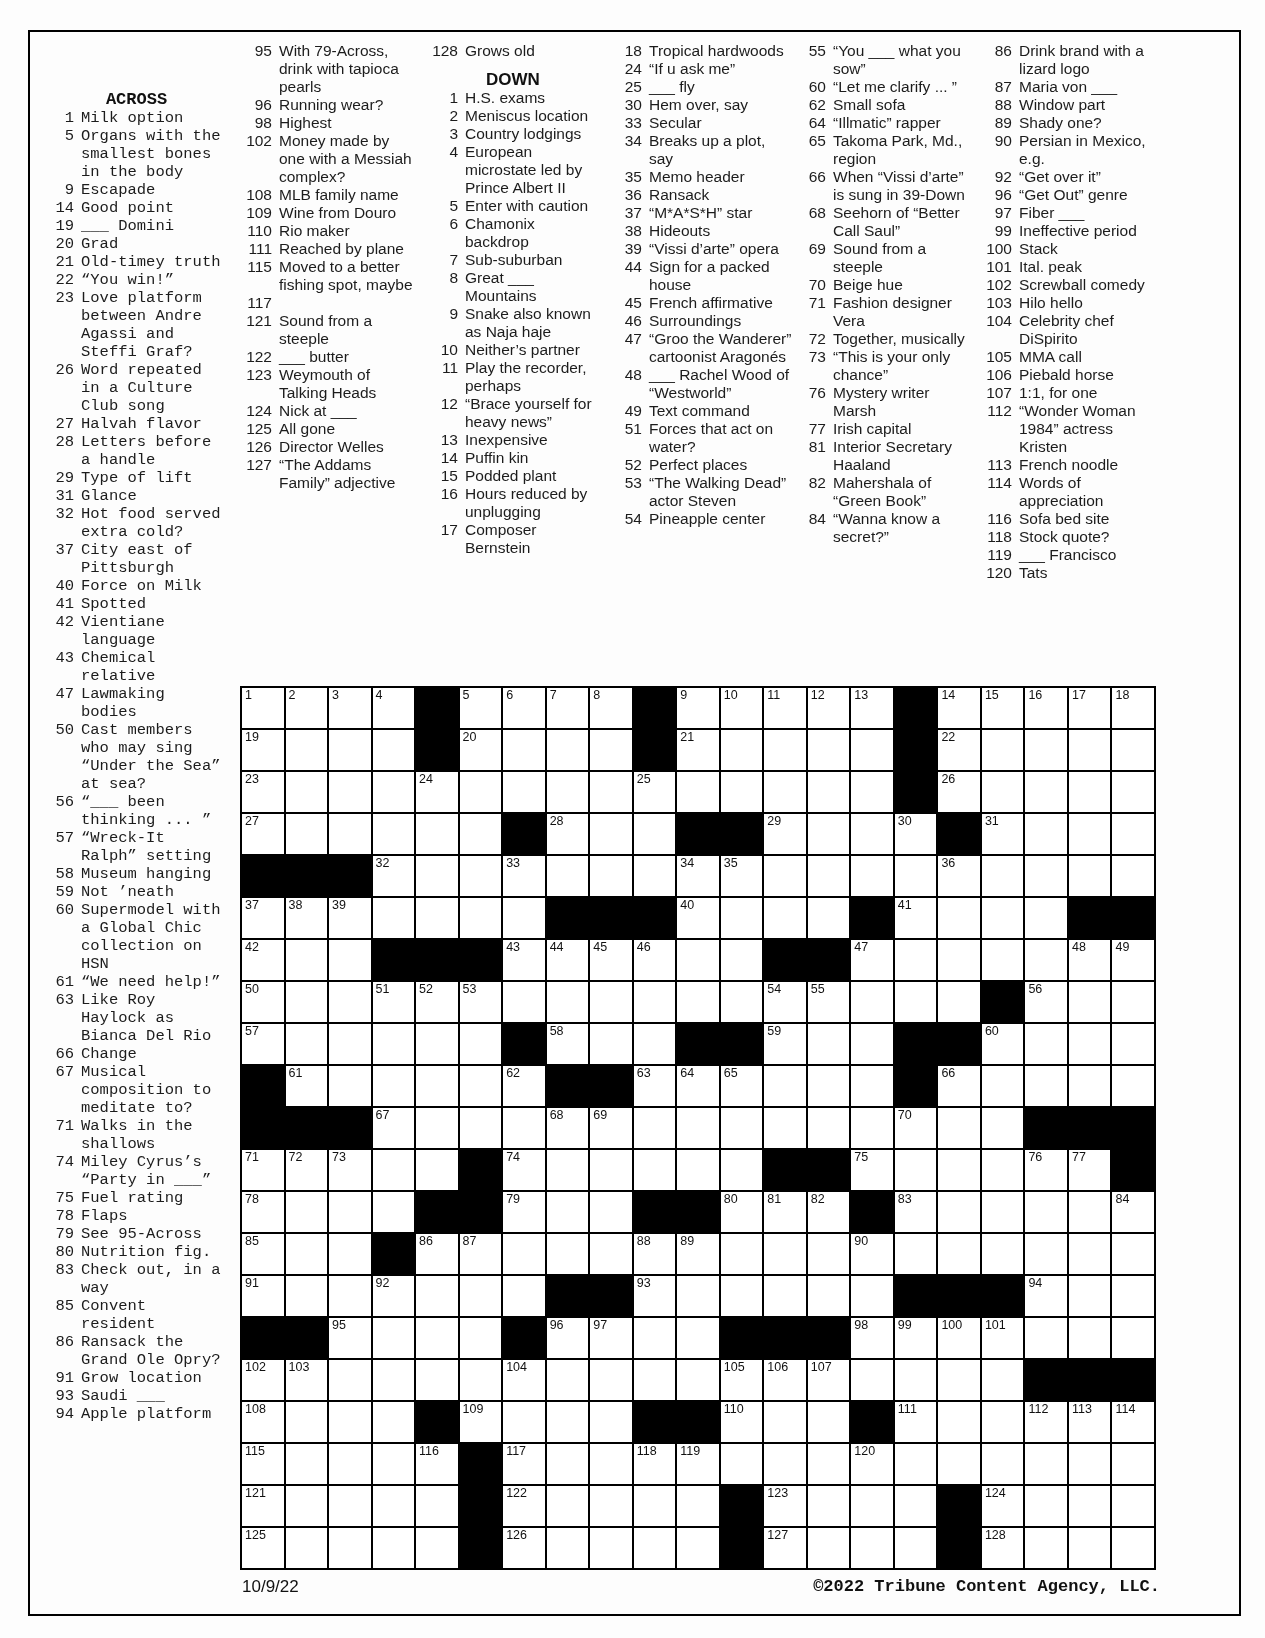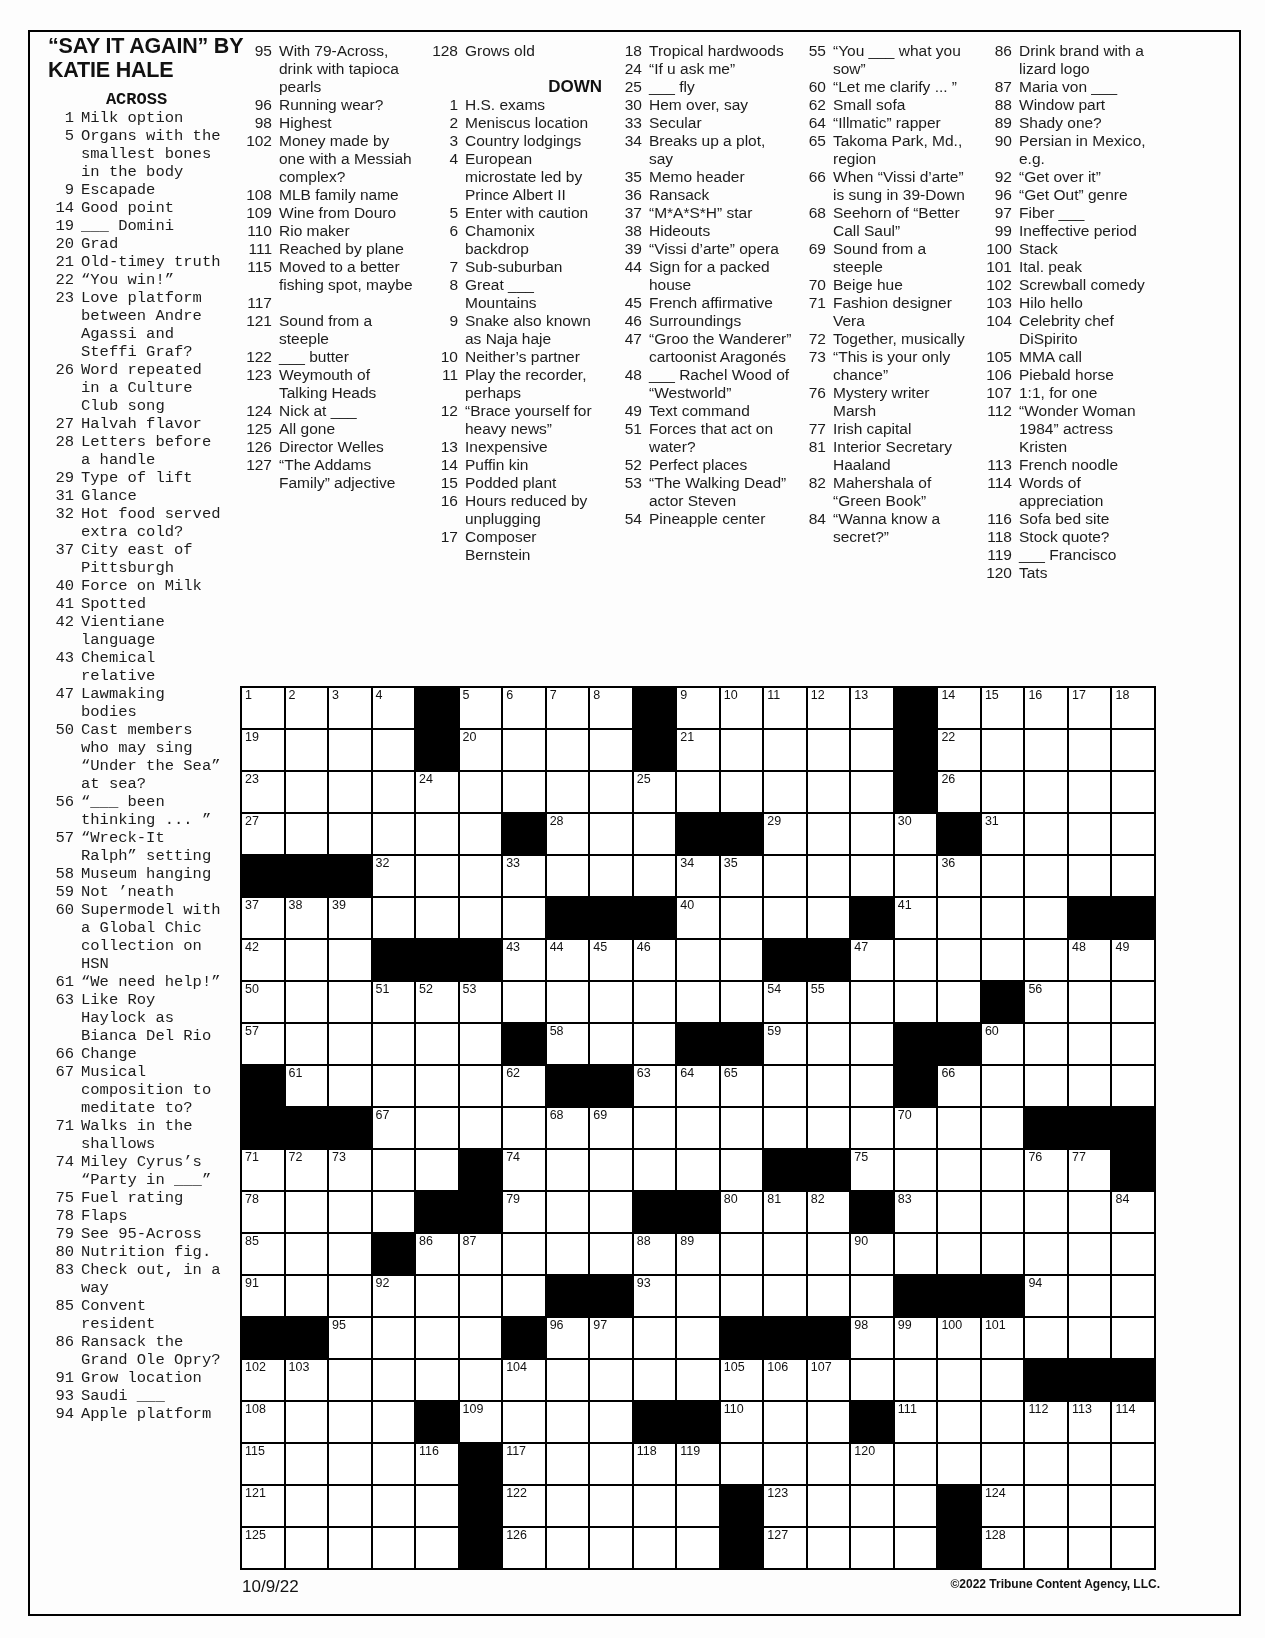--- a/index.html
+++ b/index.html
@@ -4,45 +4,41 @@
 <style>
   html,body{margin:0;padding:0;background:#e8e8e8;}
   .page{position:relative;width:1265px;height:1638px;background:#fdfdfd;
         font-family:"Liberation Sans",sans-serif;color:#1c1c1c;overflow:hidden;}
   .border-box{position:absolute;left:28px;top:30px;width:1209px;height:1582px;
         border:2px solid #000;pointer-events:none;}
   .title{position:absolute;left:48px;top:34px;font-weight:bold;font-size:21.5px;
         line-height:24px;letter-spacing:-0.2px;color:#111;}
   .col{position:absolute;font-size:15.5px;line-height:18px;}
   .col-header{font-weight:bold;text-align:center;font-size:17px;color:#111;}
-  .col-header:not(:first-child){margin-top:18px;text-align:right;}
+  .col-header:not(:first-child){margin-top:11px;}
   .clue-row{display:flex;}
   .cnum{flex:none;width:34px;text-align:right;}
   .col.first .cnum{width:26px;}
   .ctext{flex:1;margin-left:7px;}
   .grid{position:absolute;left:240px;top:686px;width:916px;height:884px;
         box-sizing:border-box;border:2.5px solid #000;background:#000;
         display:grid;grid-template-columns:repeat(21,1fr);grid-auto-rows:1fr;gap:2px;}
   .cell{background:#fff;position:relative;}
   .cell.black{background:#000;}
   .cellnum{position:absolute;top:0px;left:3px;font-size:12.5px;line-height:14px;color:#111;}
   .footer-date{position:absolute;left:242px;top:1577px;font-weight:normal;font-size:17px;color:#111;}
-  .footer-copyright{position:absolute;right:105px;top:1577px;font-weight:bold;font-size:12px;
-        font-family:Liberation Sans, sans-serif;color:#111;}
+  .footer-copyright{position:absolute;right:105px;top:1577px;font-weight:bold;font-size:17px;
+        font-family:Liberation Mono, monospace;color:#111;}
 </style>
 </head>
 <body>
 
 <div class="page">
   <div class="border-box"></div>
 
-  <div class="title">
-    <div>“SAY IT AGAIN” BY</div>
-    <div>KATIE HALE</div>
-  </div>
 
   <div class="col first" style="left:48px;top:91px;width:177px;font-family:Liberation Mono, monospace;">
       <div class="col-header">ACROSS</div>
       <div class="clue-row">
         <span class="cnum">1</span>
         <span class="ctext">Milk option</span>
       </div>
       <div class="clue-row">
         <span class="cnum">5</span>
         <span class="ctext">Organs with the smallest bones in the body</span>

